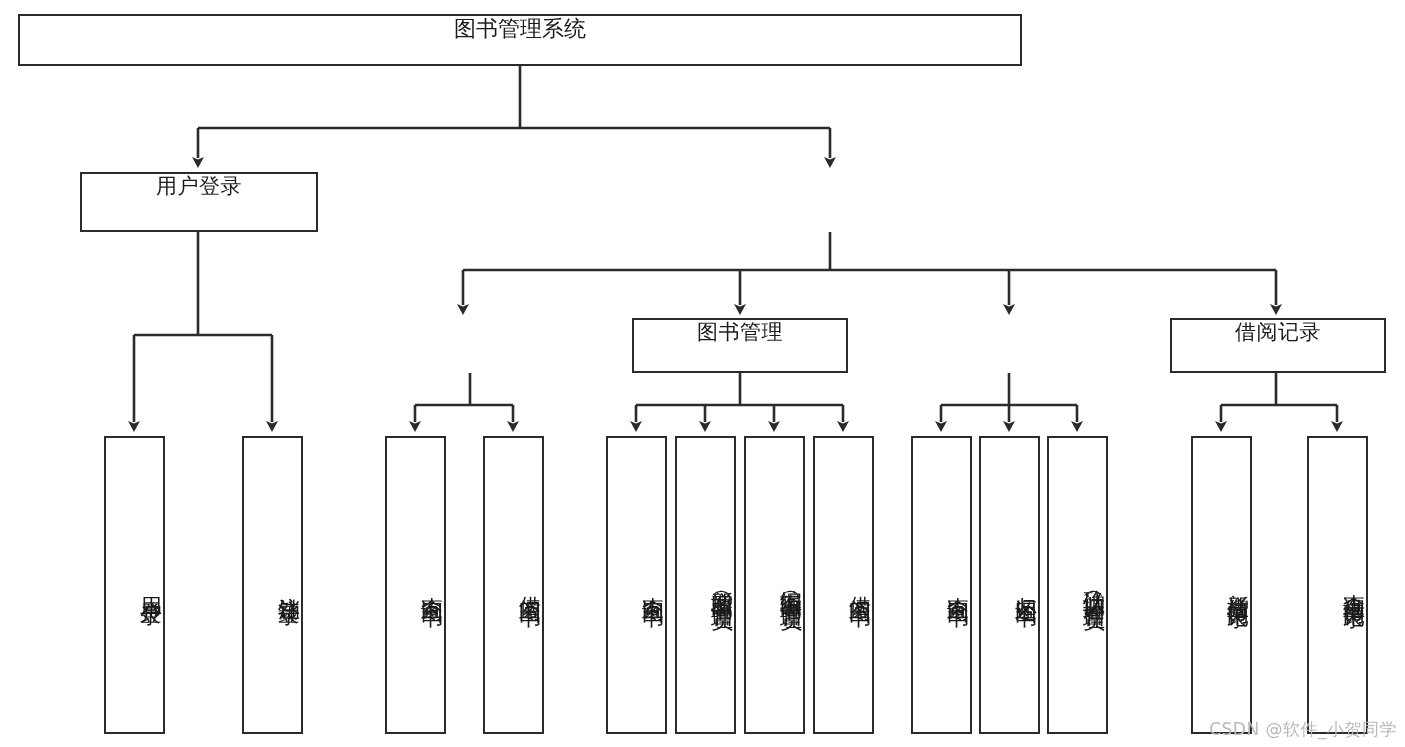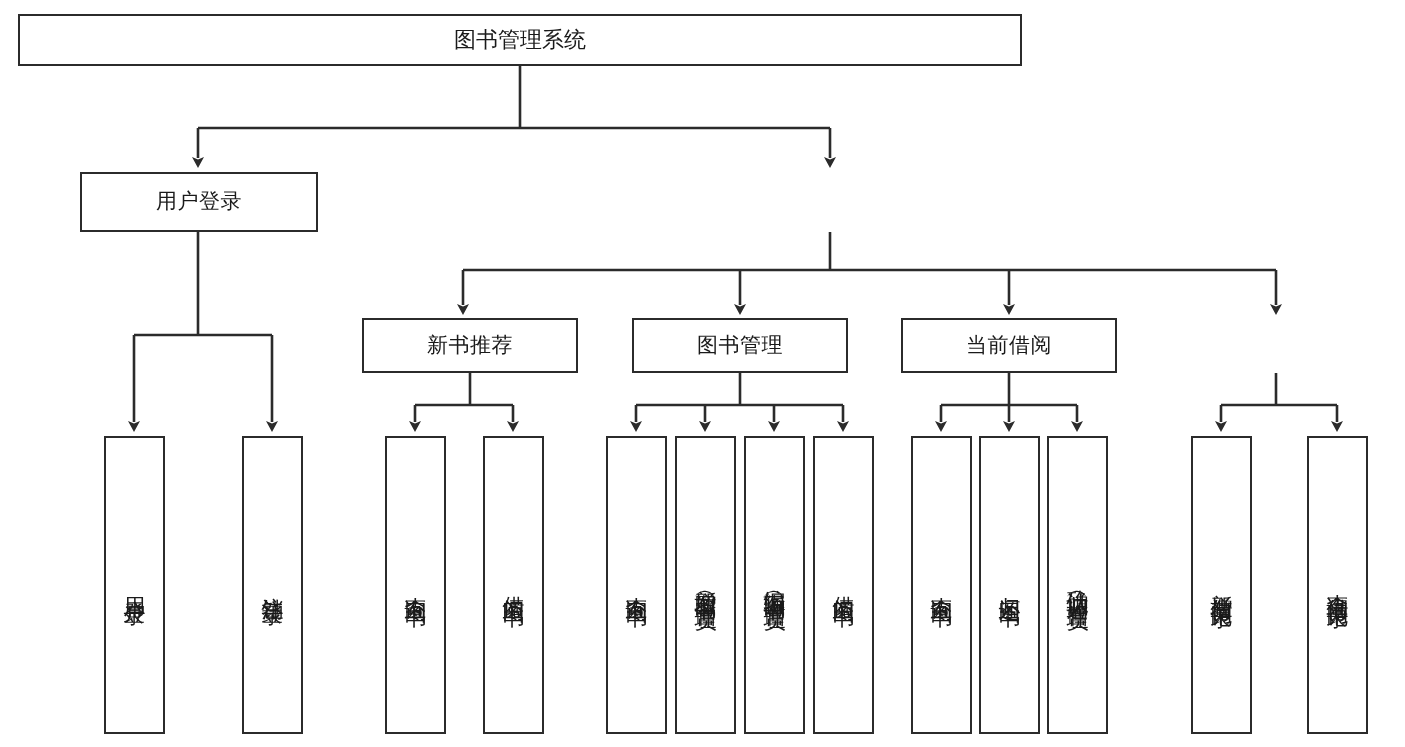--- a/index.html
+++ b/index.html
@@ -24,21 +24,21 @@
     width: 1405px;
     height: 747px;
     pointer-events: none;
   }
   .node {
     position: absolute;
     box-sizing: border-box;
     border: 2px solid #2b2b2b;
     background: #ffffff;
     display: flex;
-    align-items: center;
+    align-items: flex-start;
     justify-content: center;
     text-align: center;
     color: #1a1a1a;
     line-height: 1.22;
     font-family: Liberation Serif, serif;
   }
   .node.h {
     font-size: 21px;
     letter-spacing: 0.5px;
   }
@@ -126,28 +126,25 @@
   </svg>
 
   <div class="node root" style="left:18px;top:14px;width:1004px;height:52px;">
     <span>图书管理系统</span>
   </div>
 
   <div class="node h" style="left:80px;top:172px;width:238px;height:60px;">
     <span>用户登录</span>
   </div>
 
-  <div class="node h" style="left:362px;top:318px;width:216px;height:55px;">
-    <span>新书推荐</span>
-  </div>
   <div class="node h" style="left:632px;top:318px;width:216px;height:55px;">
     <span>图书管理</span>
   </div>
-  <div class="node h" style="left:901px;top:318px;width:216px;height:55px;">
-    <span>当前借阅</span>
+  <div class="node h" style="left:1170px;top:318px;width:216px;height:55px;">
+    <span>借阅记录</span>
   </div>
 
   <div class="node v" style="left:104px;top:436px;width:61px;height:298px;">
     <span class="vlabel">用户登录</span>
   </div>
   <div class="node v" style="left:242px;top:436px;width:61px;height:298px;">
     <span class="vlabel">注销登录</span>
   </div>
 
   <div class="node v" style="left:385px;top:436px;width:61px;height:298px;">
@@ -180,14 +177,15 @@
     <span class="vlabel">确认归还（管理员）</span>
   </div>
 
   <div class="node v" style="left:1191px;top:436px;width:61px;height:298px;">
     <span class="vlabel">新增借阅记录</span>
   </div>
   <div class="node v" style="left:1307px;top:436px;width:61px;height:298px;">
     <span class="vlabel">查询借阅记录</span>
   </div>
 
+  <div id="watermark">CSDN @软件_小贺同学</div>
 
 </div>
 
 </body></html>

